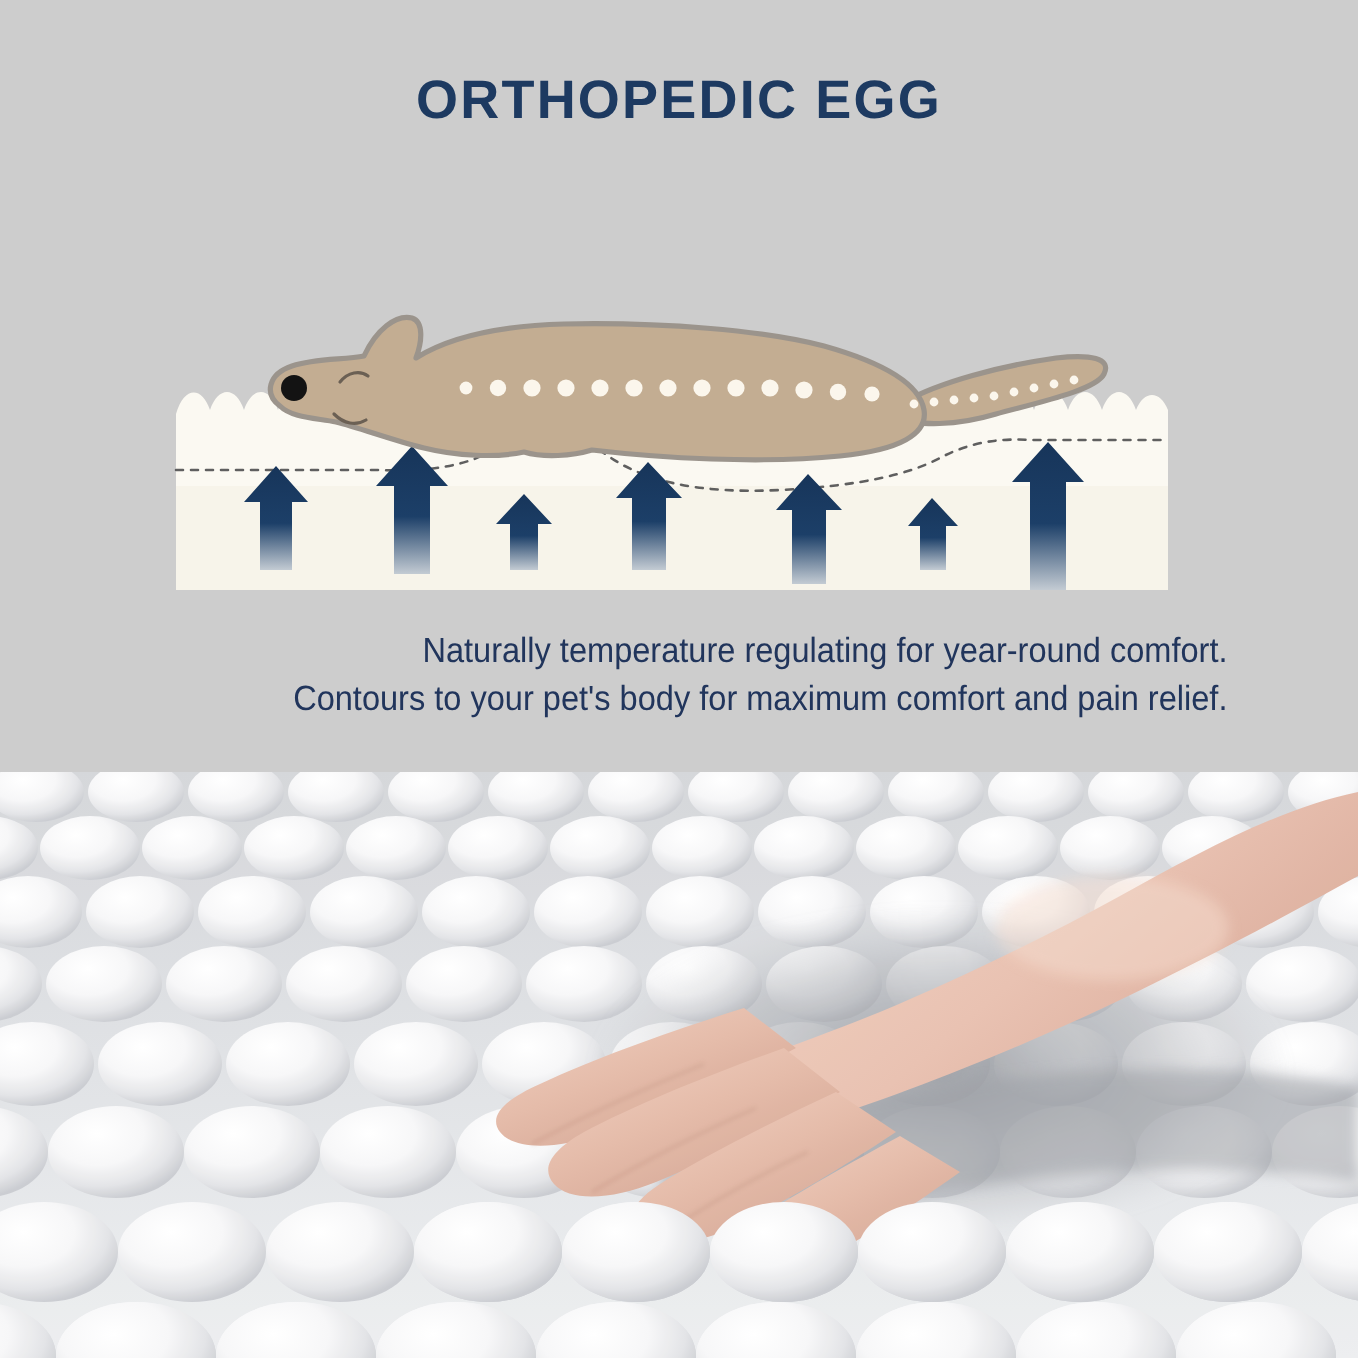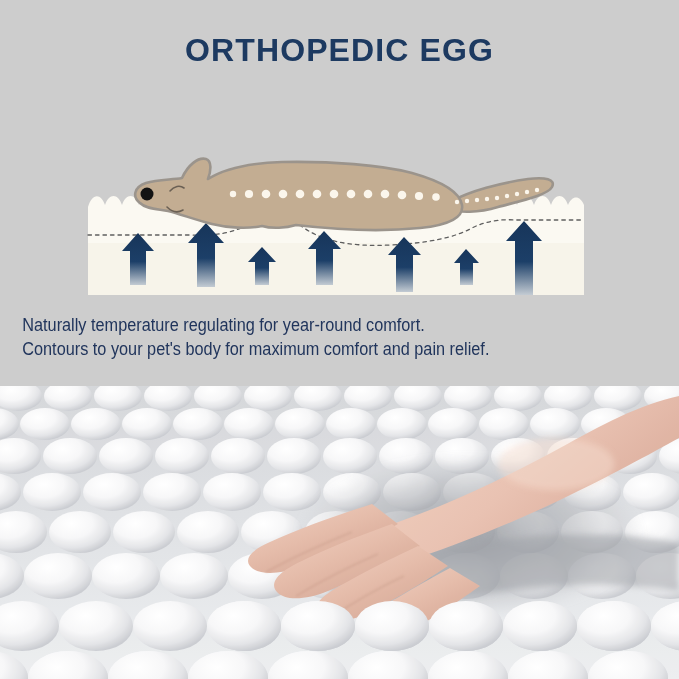--- a/index.html
+++ b/index.html
@@ -14,30 +14,30 @@
   #top-panel{position:absolute;left:0;top:0;width:679px;height:386px;background:#cdcdcd;}
 
   #title-block{
     position:absolute;left:0;top:28px;width:679px;
     text-align:center;
   }
   .title-line{
     display:block;
     color:#1d3a61;
     font-weight:bold;
-    font-size:32px;
+    font-size:27px;
     line-height:44px;
     letter-spacing:1.1px;
     white-space:nowrap;
   }
 
   #illustration{position:absolute;left:0;top:125px;width:679px;height:185px;}
 
   #caption-block{
-    position:absolute;left:0;top:313px;width:636px;text-align:left;
+    position:absolute;left:0;top:313px;width:636px;text-align:right;
   }
   .caption-line{
     display:block;
     color:#21355c;
     font-size:17.5px;
     line-height:24px;
     font-stretch:condensed;
     transform:scaleX(0.93);
     white-space:nowrap;
   }

